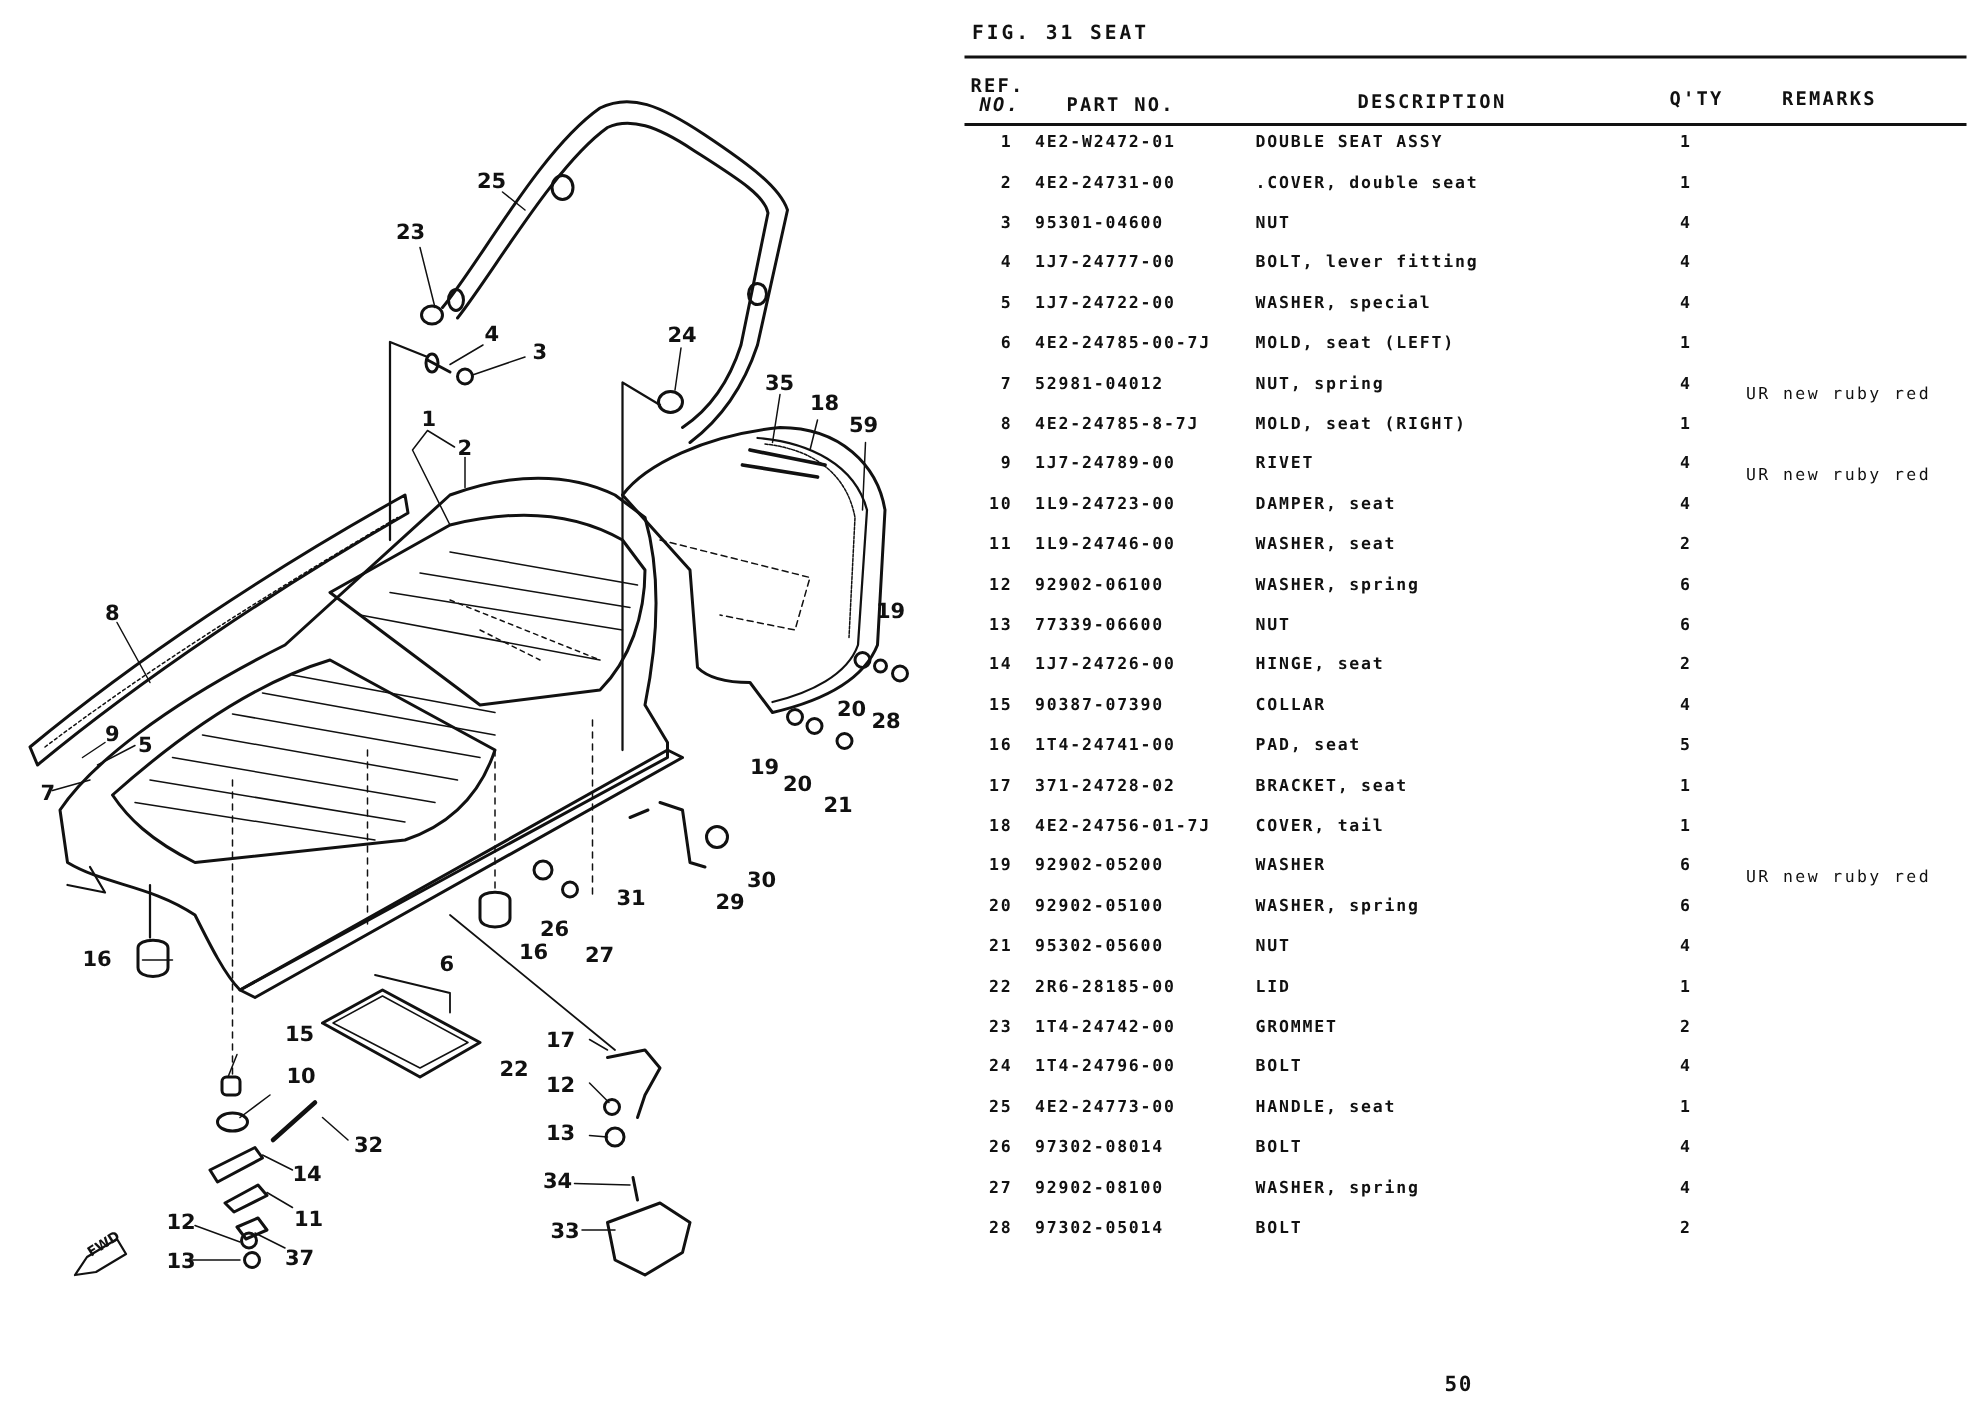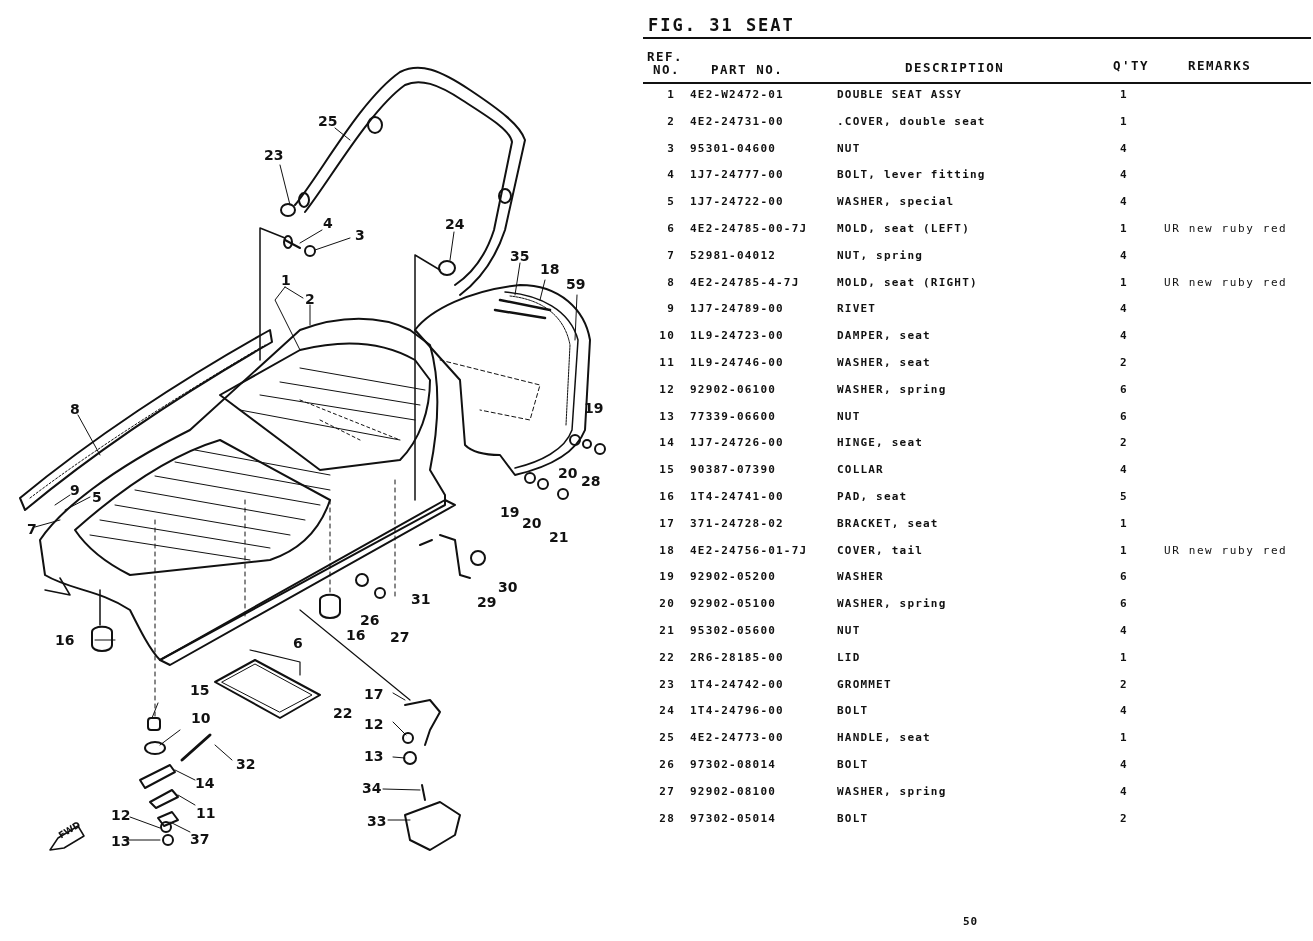--- a/index.html
+++ b/index.html
@@ -1,31 +1,31 @@
 <!DOCTYPE html>
 <html><head>
 <meta charset="utf-8">
 <style>
   html, body { margin:0; padding:0; background:#fff; }
   body { width:1313px; height:941px; position:relative; overflow:hidden; font-family:"DejaVu Sans", sans-serif; color:#111; }
   .diagram { position:absolute; left:0; top:0; width:640px; height:941px; }
   .diagram svg { position:absolute; left:0; top:0; }
   .callout { position:absolute; font-family:"DejaVu Sans", sans-serif; font-weight:bold; font-size:14px; color:#111; line-height:1; white-space:nowrap; }
-  .fig-title { position:absolute; left:648px; top:15px; font-family:"DejaVu Sans Mono", monospace; font-weight:bold; font-size:17px; letter-spacing:2px; }
+  .fig-title { position:absolute; left:648px; top:15px; font-family:"DejaVu Sans Mono", monospace; font-weight:bold; font-size:13px; letter-spacing:2px; }
   .rule { position:absolute; left:643px; width:668px; height:2px; background:#111; }
   .hdr { position:absolute; font-family:"DejaVu Sans Mono", monospace; font-weight:bold; font-size:12.5px; letter-spacing:1.5px; line-height:1.05; }
   .rows { position:absolute; left:643px; top:88px; width:670px; }
   .row { position:relative; height:26.8px; font-family:"DejaVu Sans Mono", monospace; font-weight:bold; font-size:11px; letter-spacing:1.2px; }
   .row span { position:absolute; top:0; white-space:nowrap; }
   .c-ref { left:0; width:32px; text-align:right; }
   .c-part { left:47px; }
   .c-desc { left:194px; }
   .c-qty { left:477px; }
-  .c-rem { left:521px; font-weight:normal; letter-spacing:1.6px; }
-  .page-num { position:absolute; left:963px; top:915px; font-family:"DejaVu Sans Mono", monospace; font-weight:bold; font-size:11px; letter-spacing:1px; }
+  .c-rem { left:521px; font-weight:normal; letter-spacing:1.6px;margin-top:34px; }
+  .page-num { position:absolute; left:963px; top:915px; font-family:"DejaVu Sans Mono", monospace; font-weight:bold; font-size:14px; letter-spacing:1px; }
 </style>
 </head>
 <body>
 
 <div class="diagram">
   <svg width="640" height="941" viewBox="0 0 640 941" fill="none" stroke="#111" stroke-width="2" stroke-linejoin="round" stroke-linecap="round">
 
     <g>
       <path d="M295 205 C320 175, 360 100, 400 72 C420 62, 440 70, 470 90 C500 110, 520 125, 525 140 L505 230 C495 260, 480 280, 460 295"></path>
       <path d="M305 212 C330 180, 370 110, 405 85 C420 78, 438 84, 462 100 C490 118, 510 130, 512 142 L494 230 C485 258, 470 275, 455 285"></path>
@@ -189,21 +189,21 @@
   <span class="callout" style="left:111px;top:834px;">13</span>
   <span class="callout" style="left:58px;top:826px;font-size:9px;transform:rotate(-32deg);">FWD</span>
 </div>
 
 <div class="fig-title">FIG. 31   SEAT</div>
 <div class="rule" style="top:37px;"></div>
 
 <div>
   <div class="hdr" style="left:647px;top:50px;">
     <div>REF.</div>
-    <div style="padding-left:6px;">NO.</div>
+    <div style="padding-left:6px;font-style:italic;">NO.</div>
   </div>
   <div class="hdr" style="left:711px;top:63px;">PART NO.</div>
   <div class="hdr" style="left:905px;top:61px;">DESCRIPTION</div>
   <div class="hdr" style="left:1113px;top:59px;">Q'TY</div>
   <div class="hdr" style="left:1188px;top:59px;">REMARKS</div>
 </div>
 <div class="rule" style="top:82px;"></div>
 
 <div class="rows" id="rows">
     <div class="row">
@@ -250,21 +250,21 @@
     </div>
     <div class="row">
       <span class="c-ref">7</span>
       <span class="c-part">52981-04012</span>
       <span class="c-desc">NUT, spring</span>
       <span class="c-qty">4</span>
       <span class="c-rem"></span>
     </div>
     <div class="row">
       <span class="c-ref">8</span>
-      <span class="c-part">4E2-24785-4-7J</span>
+      <span class="c-part">4E2-24785-8-7J</span>
       <span class="c-desc">MOLD, seat (RIGHT)</span>
       <span class="c-qty">1</span>
       <span class="c-rem">UR new ruby red</span>
     </div>
     <div class="row">
       <span class="c-ref">9</span>
       <span class="c-part">1J7-24789-00</span>
       <span class="c-desc">RIVET</span>
       <span class="c-qty">4</span>
       <span class="c-rem"></span>

